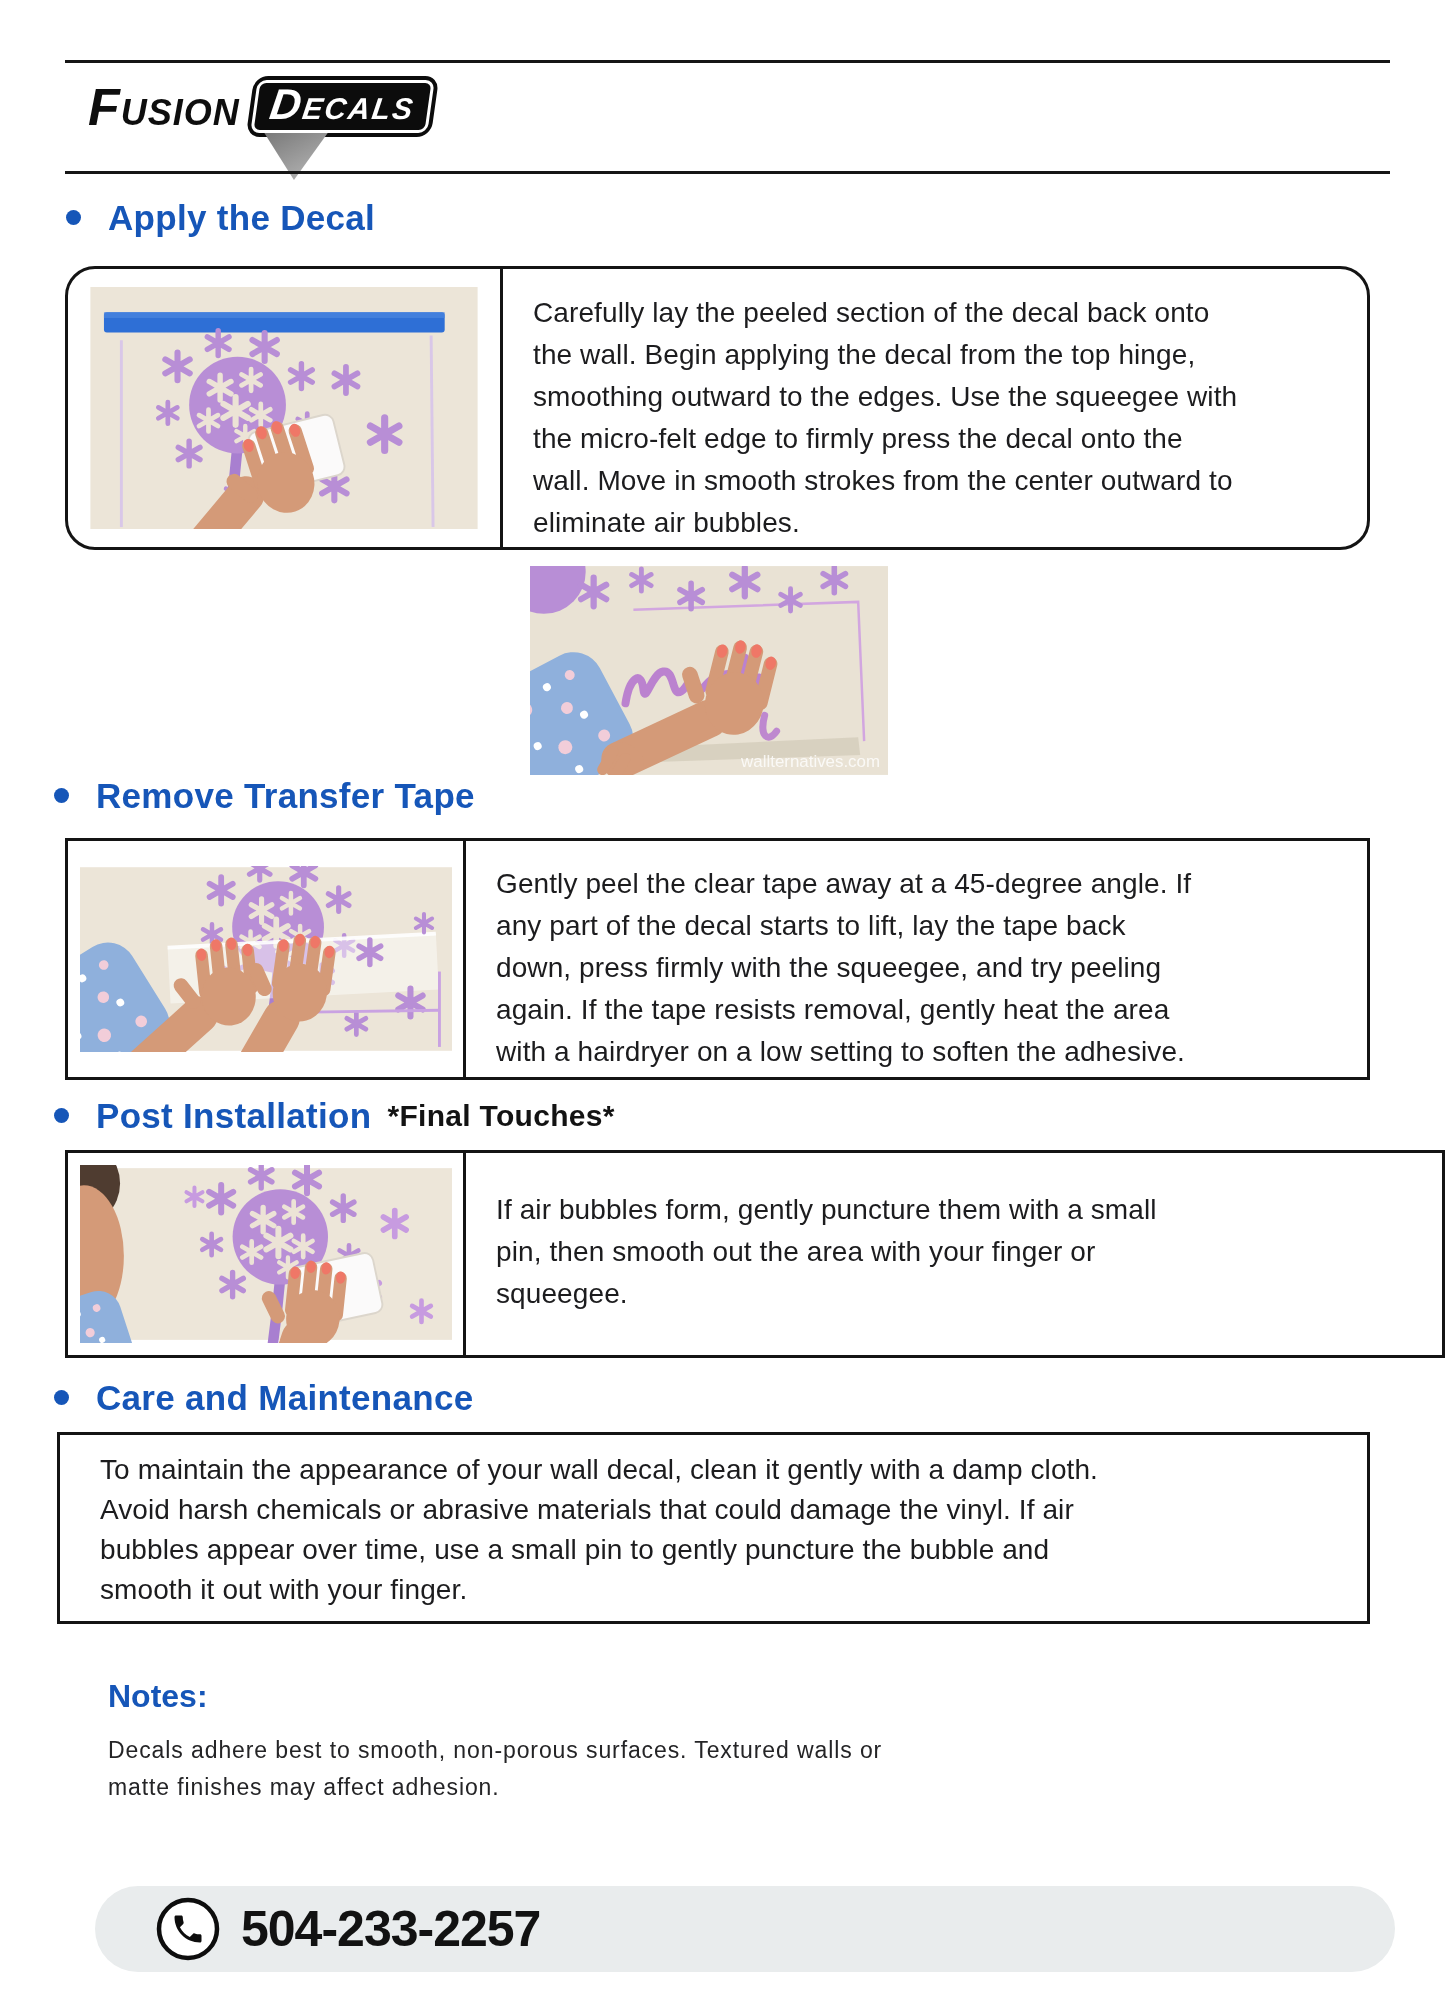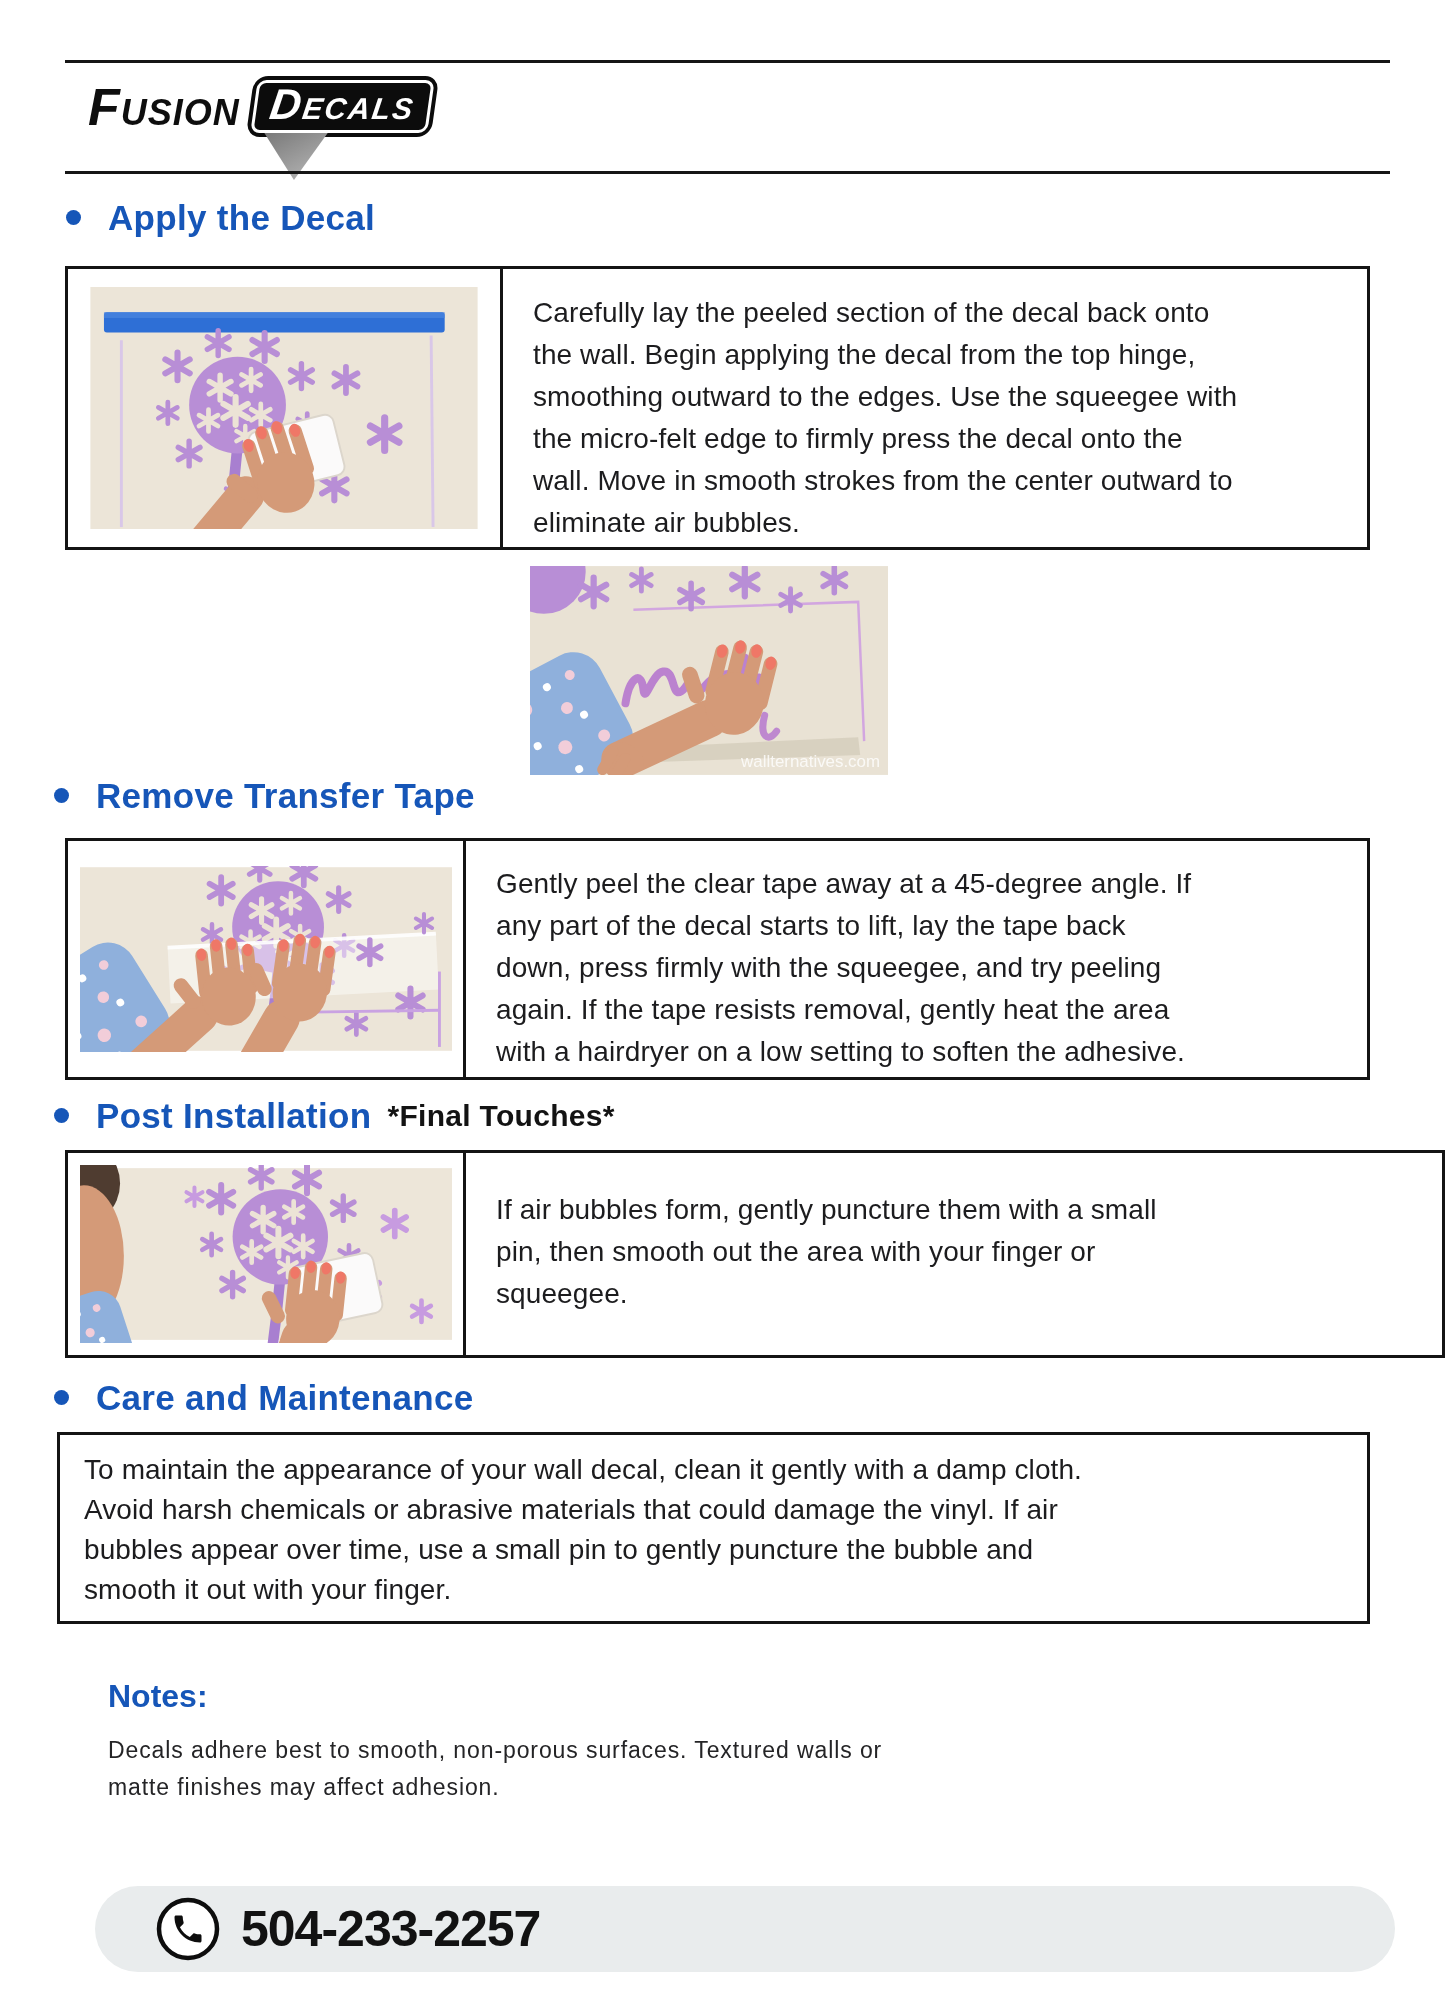--- a/index.html
+++ b/index.html
@@ -29,34 +29,34 @@
   .sec-title{color:#1656b8;font-weight:700;font-size:35px;letter-spacing:.3px;line-height:1;}
   .dot{width:15px;height:15px;border-radius:50%;background:#1656b8;margin-right:27px;flex:0 0 auto;}
   .sub-title{color:#131313;font-weight:700;font-size:30px;margin-left:16px;letter-spacing:.3px;line-height:1;}
   #head-apply{left:66px;top:200px;}
   #head-remove{left:54px;top:778px;}
   #head-post{left:54px;top:1098px;}
   #head-care{left:54px;top:1380px;}
 
   
   .box{position:absolute;border:3px solid #141414;background:#fff;display:flex;box-sizing:border-box;}
-  #box-apply{left:65px;top:266px;width:1305px;height:284px;}
+  #box-apply{left:65px;top:266px;width:1305px;height:284px;border-radius:30px;}
   #box-remove{left:65px;top:838px;width:1305px;height:242px;}
   #box-post{left:65px;top:1150px;width:1380px;height:208px;}
   .media{border-right:3px solid #141414;display:flex;align-items:center;justify-content:center;flex:0 0 auto;}
   #box-apply .media{width:432px;}
   #box-remove .media{width:395px;}
   #box-post .media{width:395px;}
   .btext{flex:1;font-size:28px;line-height:1.5;color:#1c1c1e;white-space:pre-line;letter-spacing:.1px;}
   #box-apply .btext{padding:23px 18px 0 30px;}
   #box-remove .btext{padding:22px 18px 0 30px;}
   #box-post .btext{padding:36px 18px 0 30px;}
 
   #box-care{position:absolute;left:57px;top:1432px;width:1313px;height:192px;
-    border:3px solid #141414;box-sizing:border-box;padding:15px 24px;
+    border:3px solid #141414;box-sizing:border-box;padding:15px 40px;
     font-size:28px;line-height:1.43;color:#1c1c1e;white-space:pre-line;letter-spacing:.1px;}
 
   
   #photo-mid{position:absolute;left:530px;top:566px;width:358px;height:209px;}
 
   
   #notes-title{position:absolute;left:108px;top:1678px;font-size:32px;font-weight:700;color:#1656b8;}
   #notes-body{position:absolute;left:108px;top:1732px;width:1220px;font-size:23px;line-height:1.62;
     color:#242426;letter-spacing:.9px;white-space:pre-line;}
 

